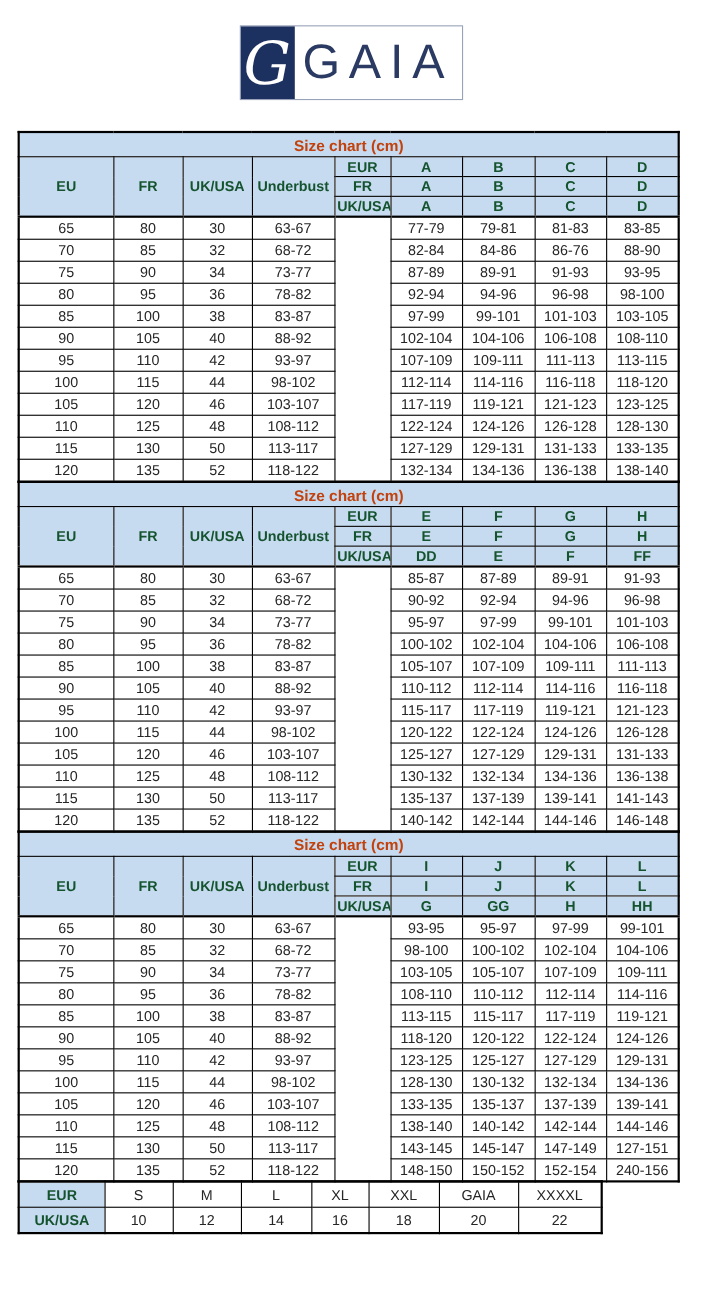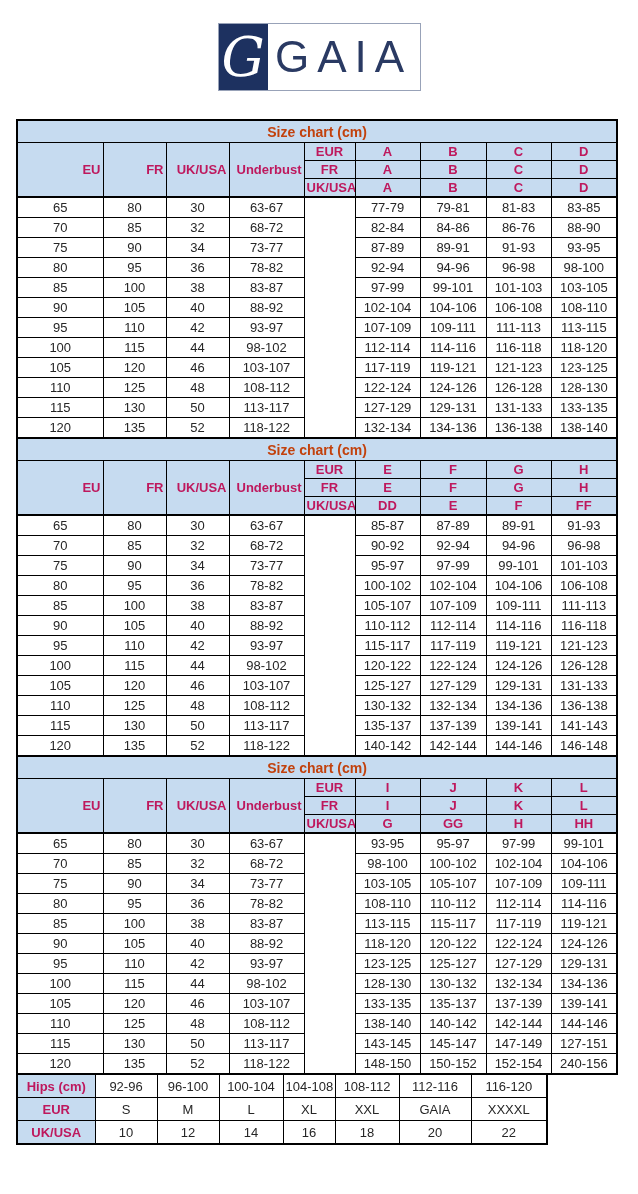--- a/index.html
+++ b/index.html
@@ -32,24 +32,24 @@
   .size-table td{
     border:1px solid #000;text-align:center;vertical-align:middle;
     font-size:13px;color:#262626;height:19px;padding:0 2px;
     overflow:hidden;white-space:nowrap;
   }
   .size-table td.title{
     background:#c6dbf0;font-weight:bold;font-size:14px;color:#c2410c;
     height:21px;
   }
   .size-table td.hd{
-    background:#c6dbf0;font-weight:bold;color:#be185d;height:17px;
+    background:#c6dbf0;font-weight:bold;color:#14532d;height:17px;
   }
   .size-table tr.hdr-last td{border-bottom:2px solid #000;}
-  .size-table td.left-hd{border-bottom:2px solid #000;text-align:right;}
+  .size-table td.left-hd{border-bottom:2px solid #000;}
   .size-table td.gap{border:none;background:#fff;}
   table.briefs-table{width:530px;}
   .briefs-table td{height:22px;}
 </style>
 </head>
 <body>
 
 <div class="page">
 
   <div class="logo-wrap">
@@ -593,30 +593,20 @@
           <col style="width: 62px;">
           <col style="width: 62px;">
           <col style="width: 64px;">
           <col style="width: 52px;">
           <col style="width: 64px;">
           <col style="width: 72px;">
           <col style="width: 76px;">
         </colgroup>
         <tbody>
           <tr>
-            <td class="hd">Hips (cm)</td>
-            <td>92-96</td>
-            <td>96-100</td>
-            <td>100-104</td>
-            <td>104-108</td>
-            <td>108-112</td>
-            <td>112-116</td>
-            <td>116-120</td>
-          </tr>
-          <tr>
             <td class="hd">EUR</td>
             <td>S</td>
             <td>M</td>
             <td>L</td>
             <td>XL</td>
             <td>XXL</td>
             <td>GAIA</td>
             <td>XXXXL</td>
           </tr>
           <tr>

